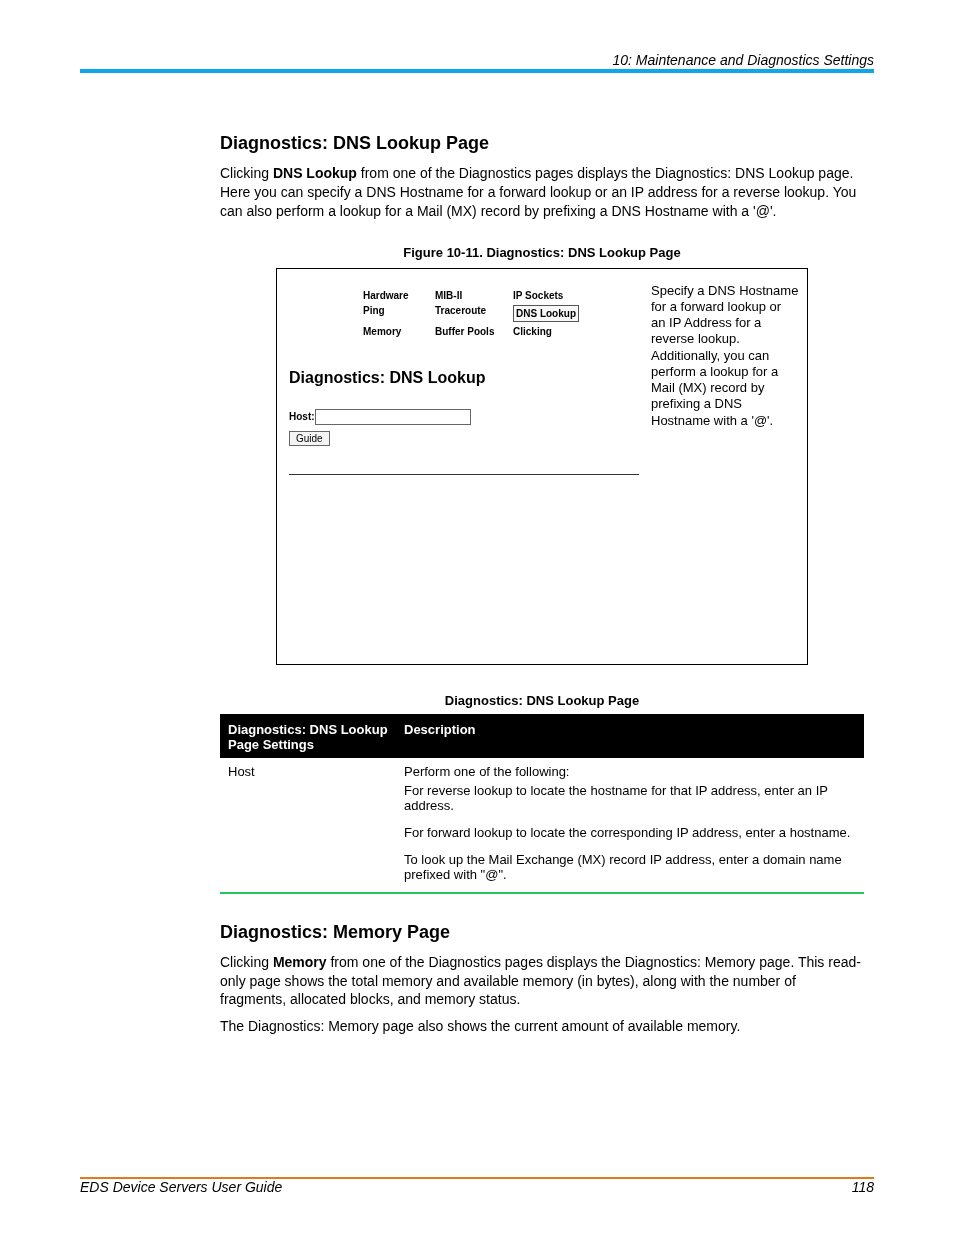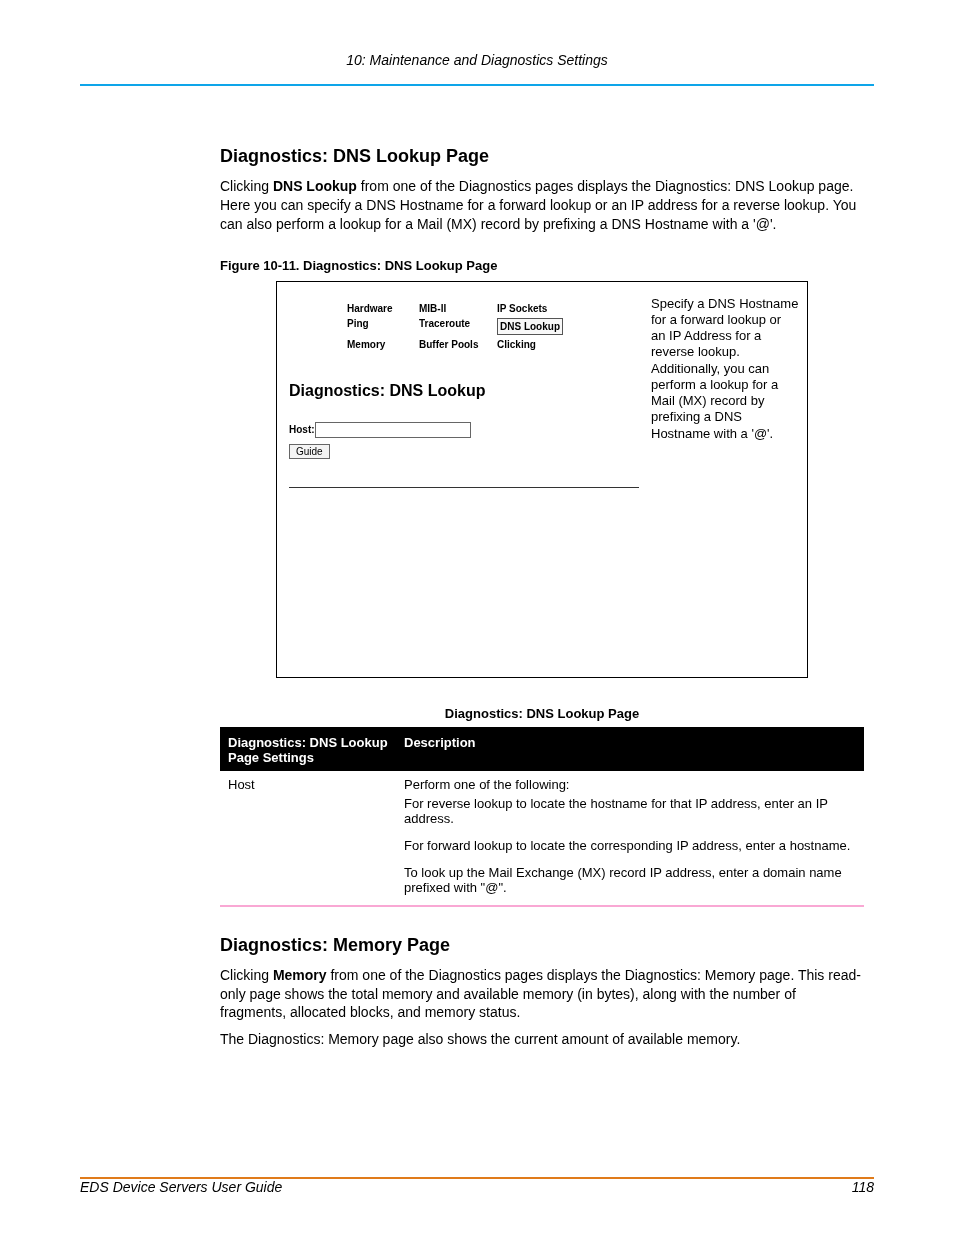--- a/index.html
+++ b/index.html
@@ -10,44 +10,44 @@
     color: #000;
   }
   .page {
     width: 954px;
     height: 1235px;
     box-sizing: border-box;
     padding: 52px 80px 40px 80px;
     position: relative;
   }
   .header-bar {
-    border-bottom: 2px solid #0ea5e9;
-    text-align: center;
+    border-bottom: 4px solid #0ea5e9;
+    text-align: right;
     font-style: italic;
     font-size: 14px;
-    padding-bottom: 16px;
+    padding-bottom: 1px;
     margin-bottom: 60px;
   }
   .content {
     margin-left: 140px;
     margin-right: 10px;
   }
   h2.section {
     font-size: 18px;
     font-weight: bold;
     margin: 0 0 10px 0;
   }
   p.body-text {
     font-size: 14px;
     line-height: 1.35;
     margin: 0 0 8px 0;
   }
   .bold { font-weight: bold; }
   .figure-caption {
-    text-align: left;
+    text-align: center;
     font-weight: bold;
     font-size: 13px;
     margin: 24px 0 8px 0;
   }
   .table-caption {
     text-align: center;
     font-weight: bold;
     font-size: 13px;
     margin: 28px 0 6px 0;
   }
@@ -56,21 +56,21 @@
     width: 530px;
     height: 395px;
     margin: 0 auto;
     background: #fff;
     position: relative;
     font-size: 10px;
   }
   .nav-grid {
     position: absolute;
     top: 20px;
-    left: 68px;
+    left: 84px;
     display: grid;
     grid-template-columns: 72px 78px auto;
     row-gap: 2px;
     column-gap: 0;
     font-weight: bold;
     font-size: 10px;
   }
   .nav-grid span { padding: 1px 2px; }
   .nav-cell { display:inline-block; }
   .btn-like {
@@ -148,21 +148,21 @@
     width: 160px;
   }
   table.settings tbody td {
     padding: 6px 8px 2px 8px;
     vertical-align: top;
   }
   table.settings tbody tr.desc-row td {
     padding-top: 2px;
     padding-bottom: 10px;
   }
-  table.settings { border-bottom: 2px solid #f9a8d4; }
+  table.settings { border-bottom: 2px solid #22c55e; }
   .footer {
     position: absolute;
     bottom: 40px;
     left: 80px;
     right: 80px;
     border-top: 2px solid #e07b1a;
     padding-top: 0;
     font-style: italic;
     font-size: 14px;
     display: flex;

